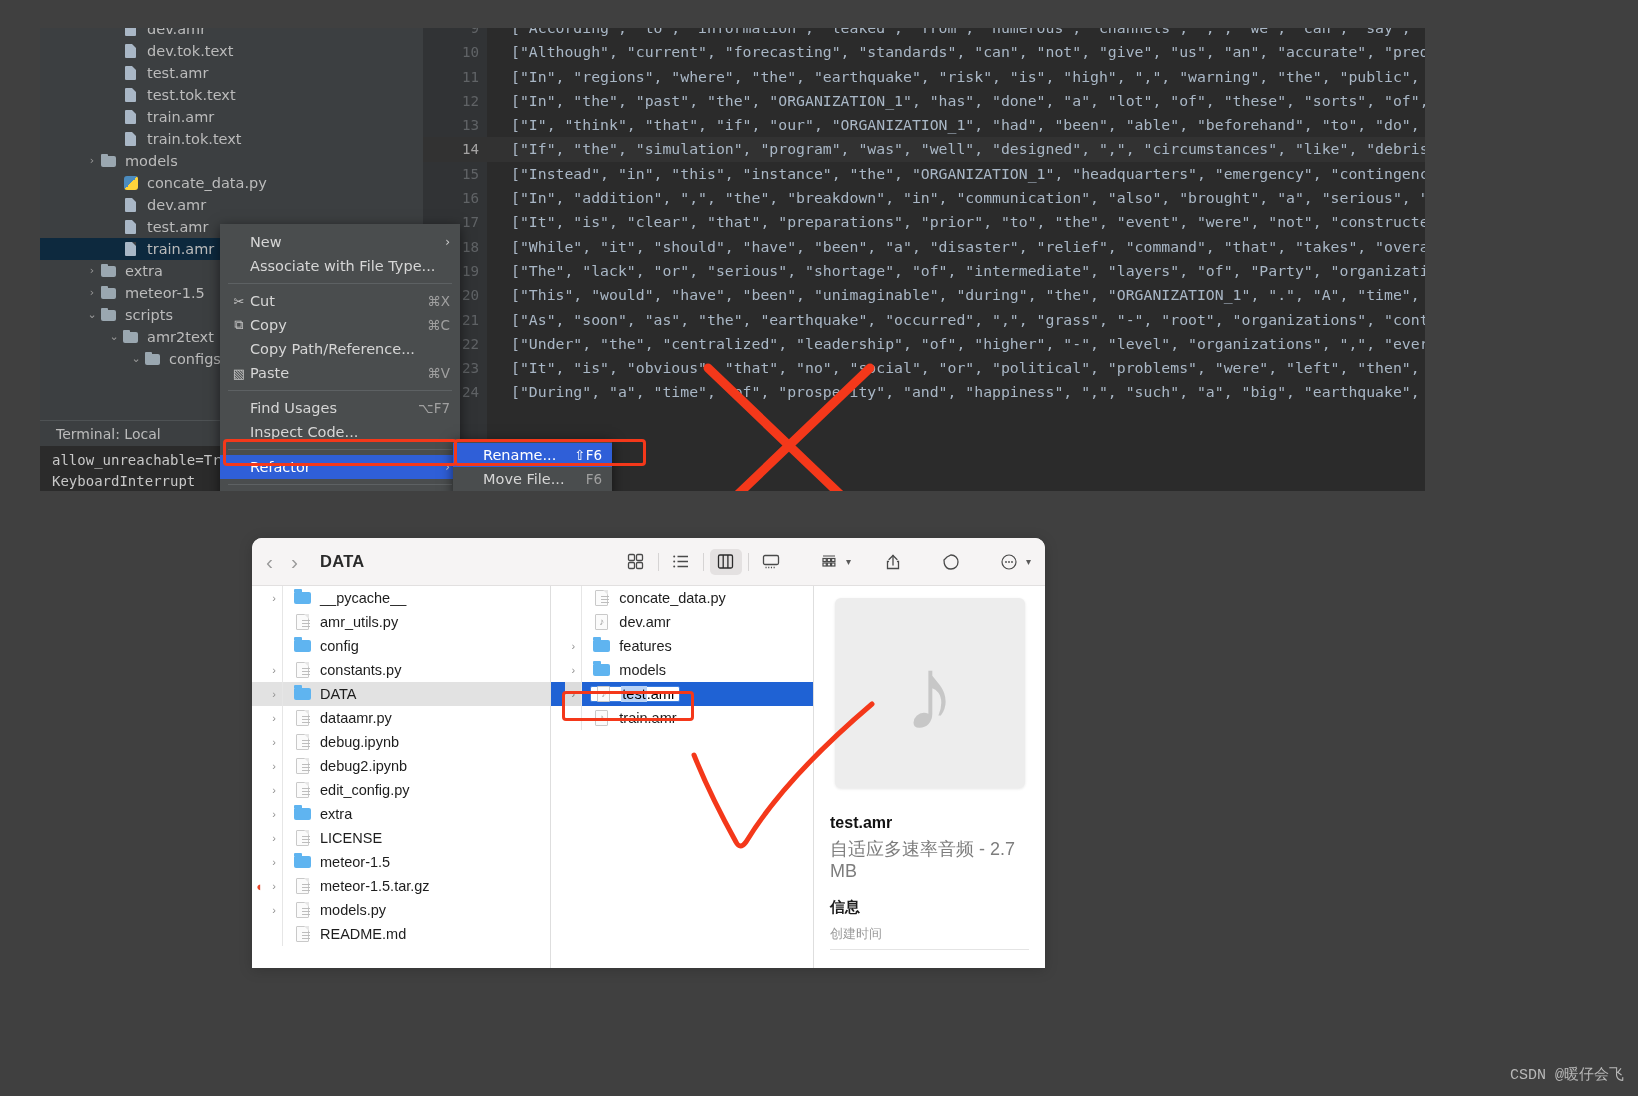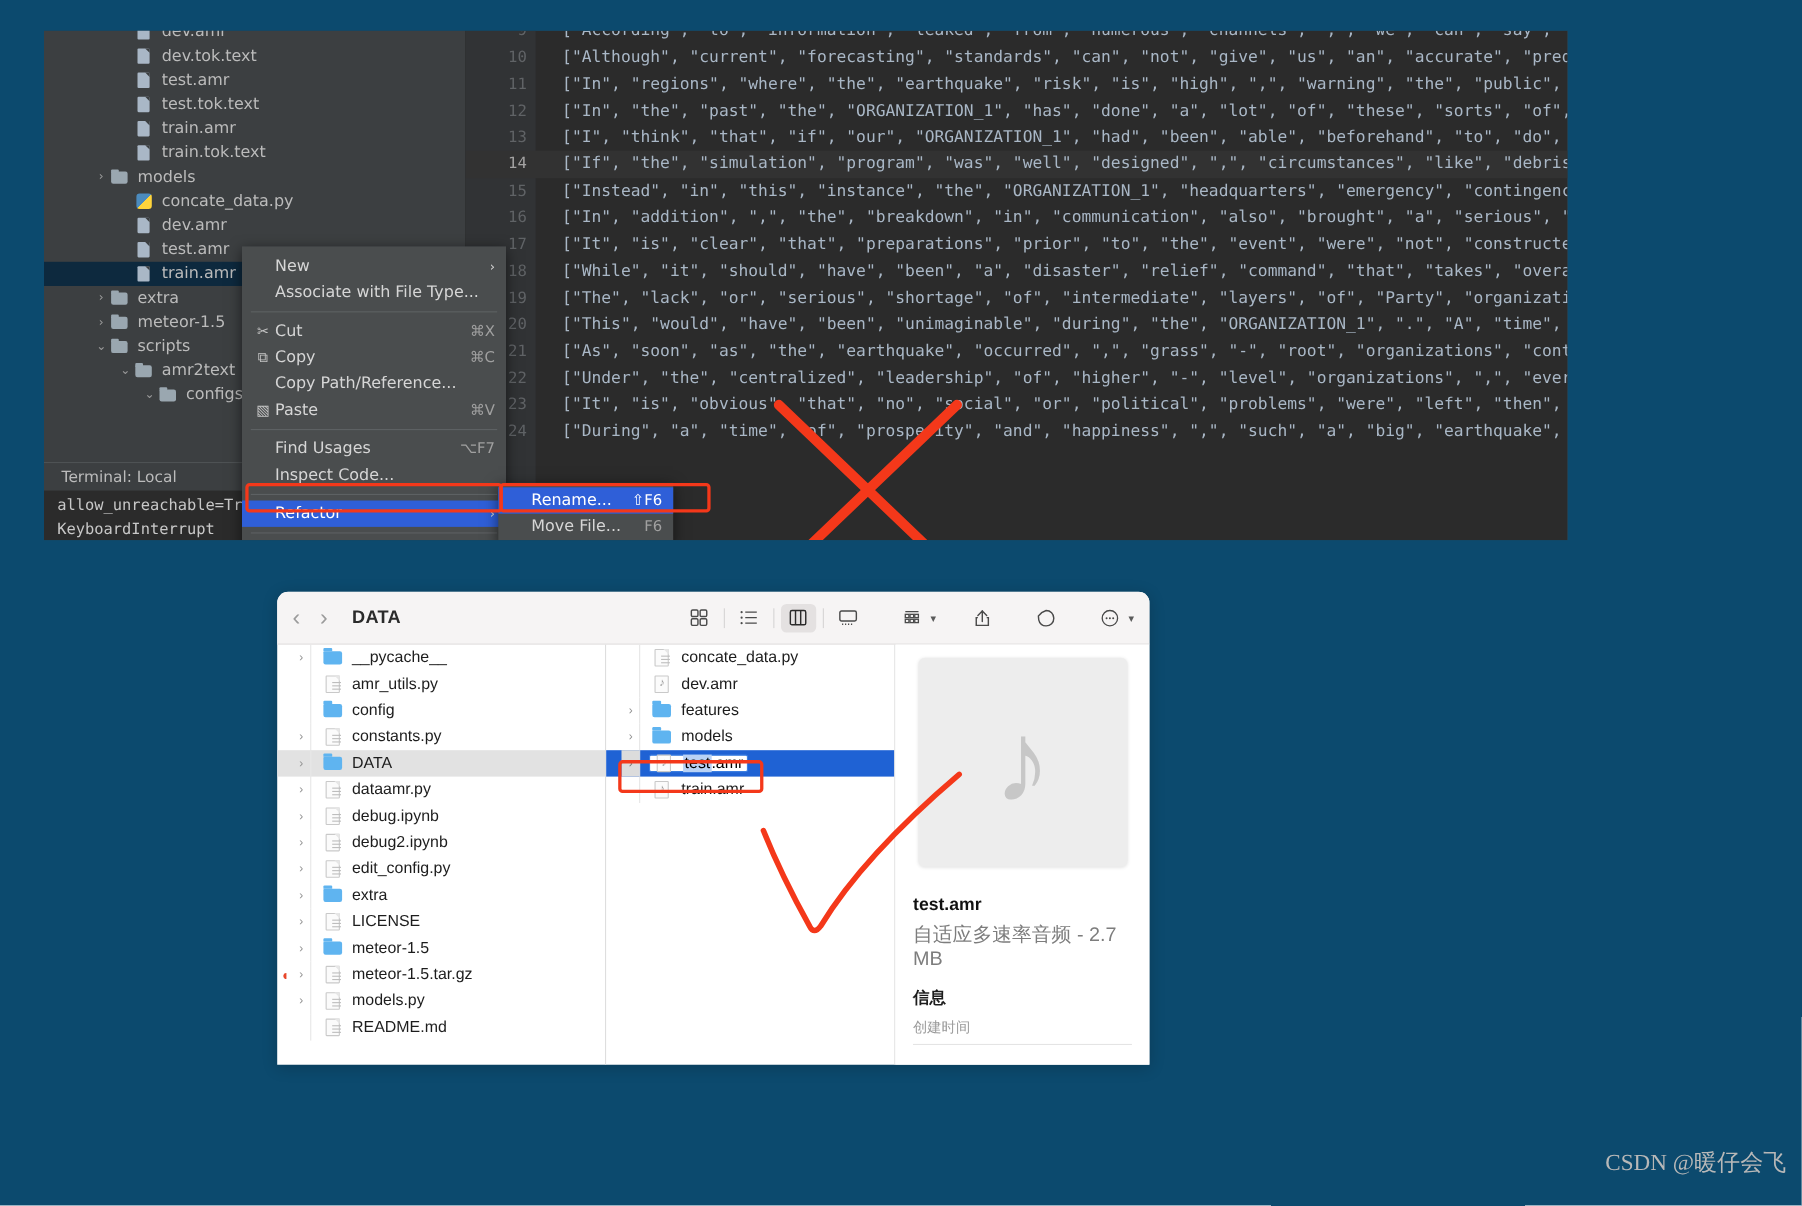--- a/index.html
+++ b/index.html
@@ -3,21 +3,21 @@
 <meta charset="utf-8">
 <style>
   * { box-sizing: border-box; }
   html, body {
     margin: 0; padding: 0;
     width: 1638px; height: 1096px;
     background: #ffffff;
     font-family: "Liberation Sans", sans-serif;
     overflow: hidden;
   }
-  #root { position: relative; width: 1638px; height: 1096px; background: #0c4a6e; padding-left: 10px; }
+  #root { position: relative; width: 1638px; height: 1096px; background: #404040; padding-left: 10px; }
 
   
   .ide {
     position: absolute;
     left: 40px; top: 28px;
     width: 1385px; height: 463px;
     background: #3c3f41;
     overflow: hidden;
     font-family: "DejaVu Sans Mono", monospace;
   }
@@ -211,23 +211,23 @@
     box-shadow: 0 1px 3px rgba(0,0,0,.10);
   }
   .pv-note { position:absolute; left:50%; top:50%; transform:translate(-50%,-50%); font-size:104px; color:#c7c7c7; line-height:1; }
   .pv-name { font-size:16px; font-weight:bold; color:#111; margin: 26px 0 0 16px; }
   .pv-kind { font-size:18px; color:#7d7d7d; margin: 5px 0 0 16px; }
   .pv-sec { font-size:15px; font-weight:bold; color:#1d1d1d; margin: 16px 0 0 16px; }
   .pv-field { font-size:13px; color:#9a9a9a; margin: 8px 0 0 16px; }
   .pv-divider { height:1px; background:#e4e4e4; margin: 6px 16px 0 16px; }
 
   .watermark {
-    position:absolute; right: 14px; bottom: 25px;
-    font-size: 21px; color:#b8b8b8;
-    font-family:Liberation Serif, serif;
+    position:absolute; right: 14px; bottom: 12px;
+    font-size: 15px; color:#b8b8b8;
+    font-family:Liberation Mono, monospace;
   }
 </style>
 </head>
 <body>
 
 <div id="root">
 
   <div class="ide">
 
     <div class="ide-project">

